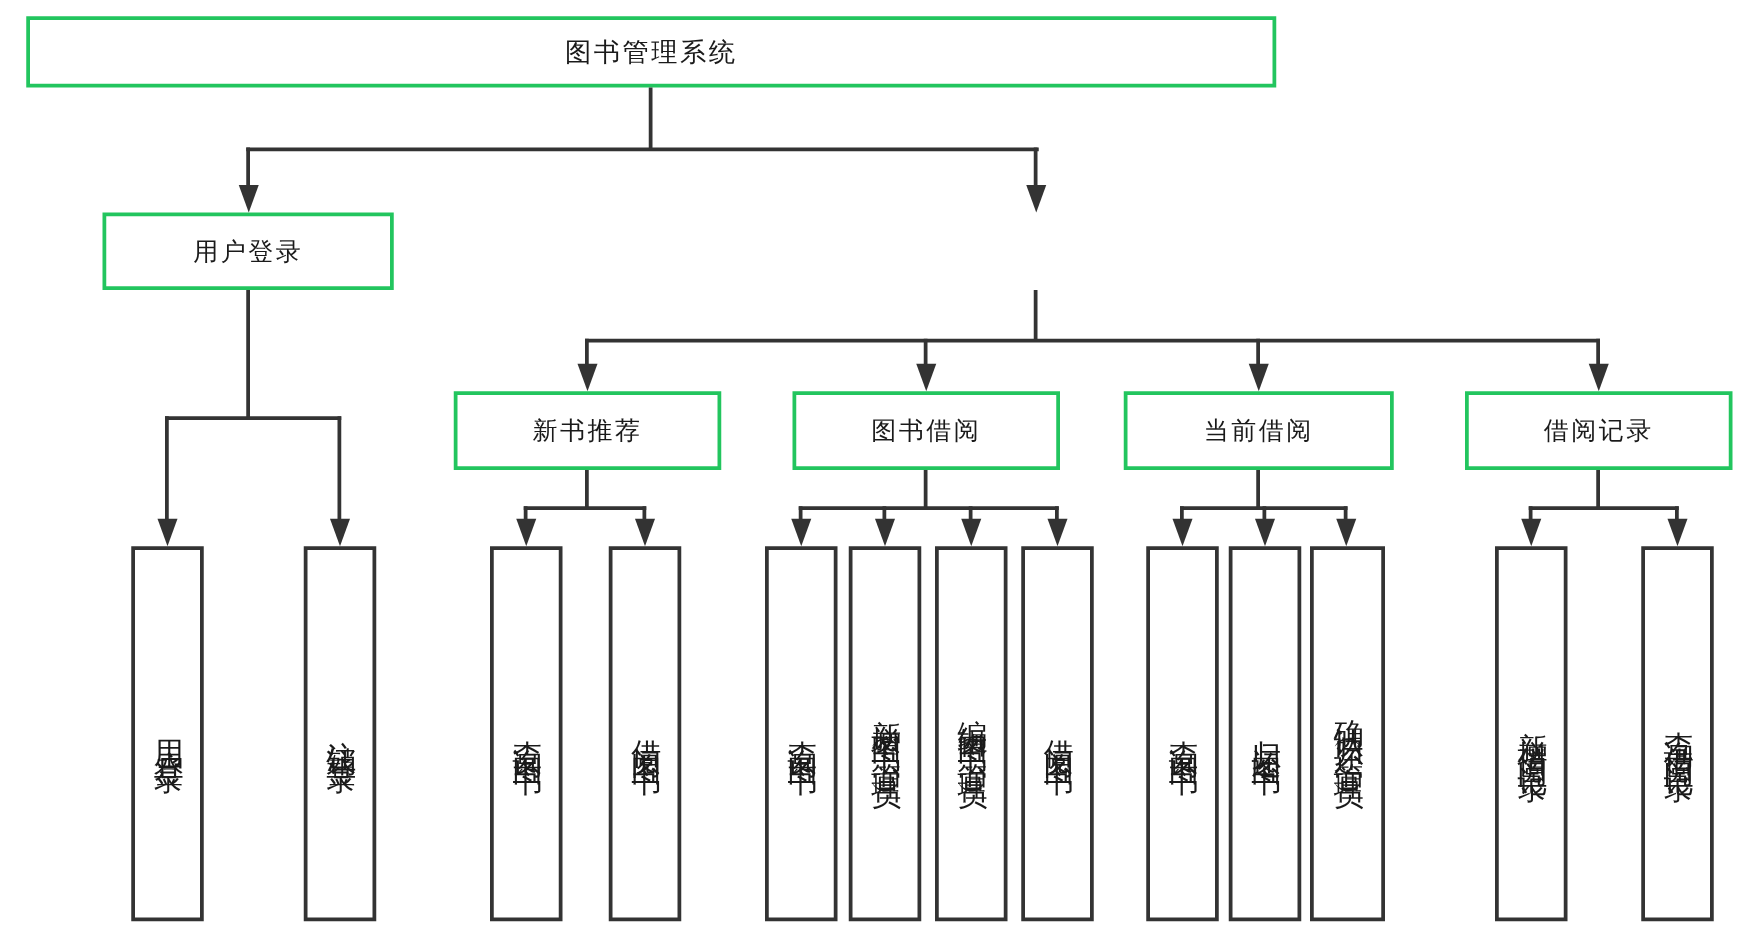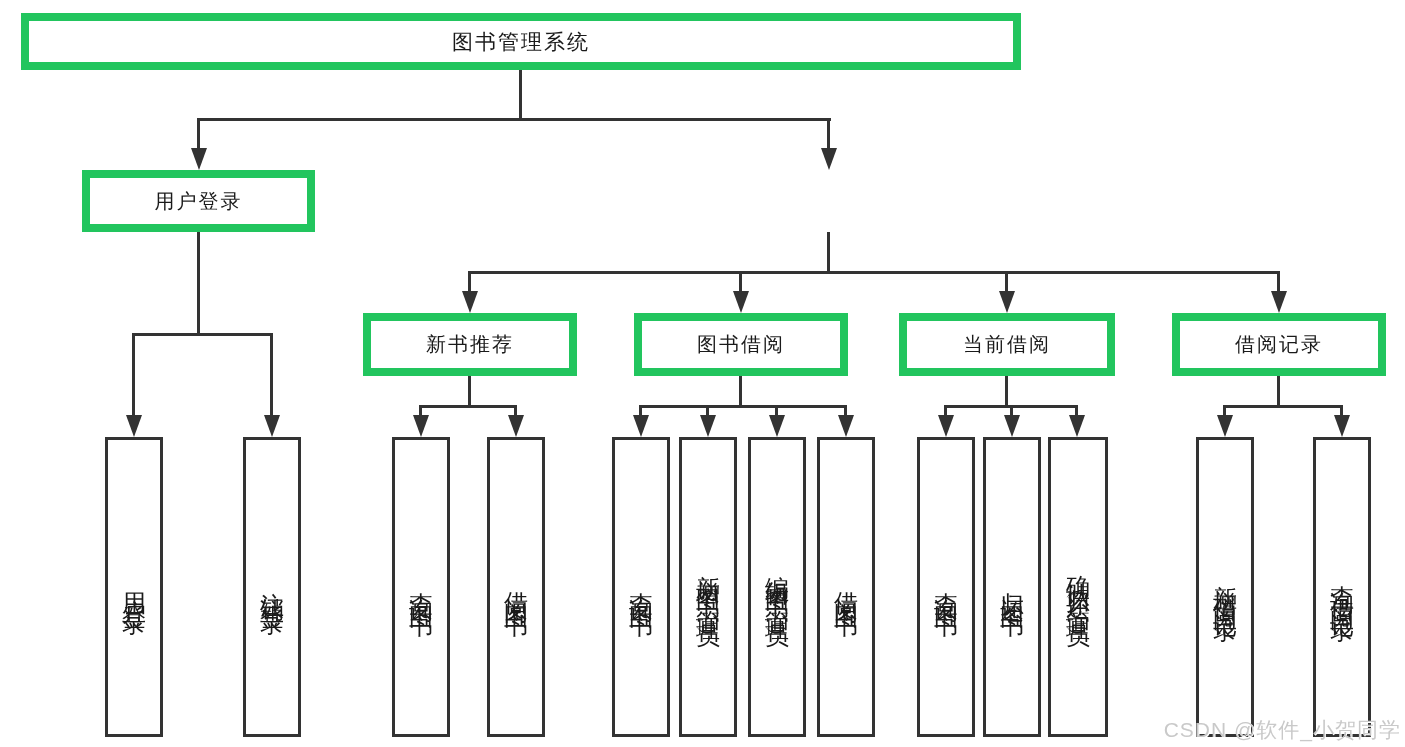--- a/index.html
+++ b/index.html
@@ -3,21 +3,21 @@
 <meta charset="utf-8">
 <style>
   html,body { margin:0; padding:0; background:#ffffff; }
   .stage {
     position:relative; width:1405px; height:747px; background:#ffffff;
     font-family:"Liberation Sans","DejaVu Sans",sans-serif;
     color:#1a1a1a; overflow:hidden;
   }
   .box {
     position:absolute; box-sizing:border-box;
-    border:8px solid #22c55e; background:#ffffff;
+    border:3px solid #22c55e; background:#ffffff;
     display:flex; align-items:center; justify-content:center;
     font-size:20px; letter-spacing:2px; color:#1a1a1a;
   }
   .box.root { font-size:21px; }
   .vbox {
     position:absolute; box-sizing:border-box;
     border:3px solid #333333; background:#ffffff;
     display:flex; align-items:center; justify-content:center;
     writing-mode:vertical-rl; text-orientation:mixed;
     font-size:24px; letter-spacing:7px; line-height:1; color:#1a1a1a;
@@ -121,15 +121,14 @@
   <div class="arrow" style="left:1004px; top:415px;"></div>
   <div class="arrow" style="left:1069px; top:415px;"></div>
 
   <div class="vline" style="left:1277px; top:376px; height:31px;"></div>
   <div class="hline" style="left:1223px; top:405px; width:120px;"></div>
   <div class="vline" style="left:1223px; top:405px; height:14px;"></div>
   <div class="vline" style="left:1340px; top:405px; height:14px;"></div>
   <div class="arrow" style="left:1217px; top:415px;"></div>
   <div class="arrow" style="left:1334px; top:415px;"></div>
 
-  <div class="watermark">CSDN @软件_小贺同学</div>
 
 </div>
 
 </body></html>

